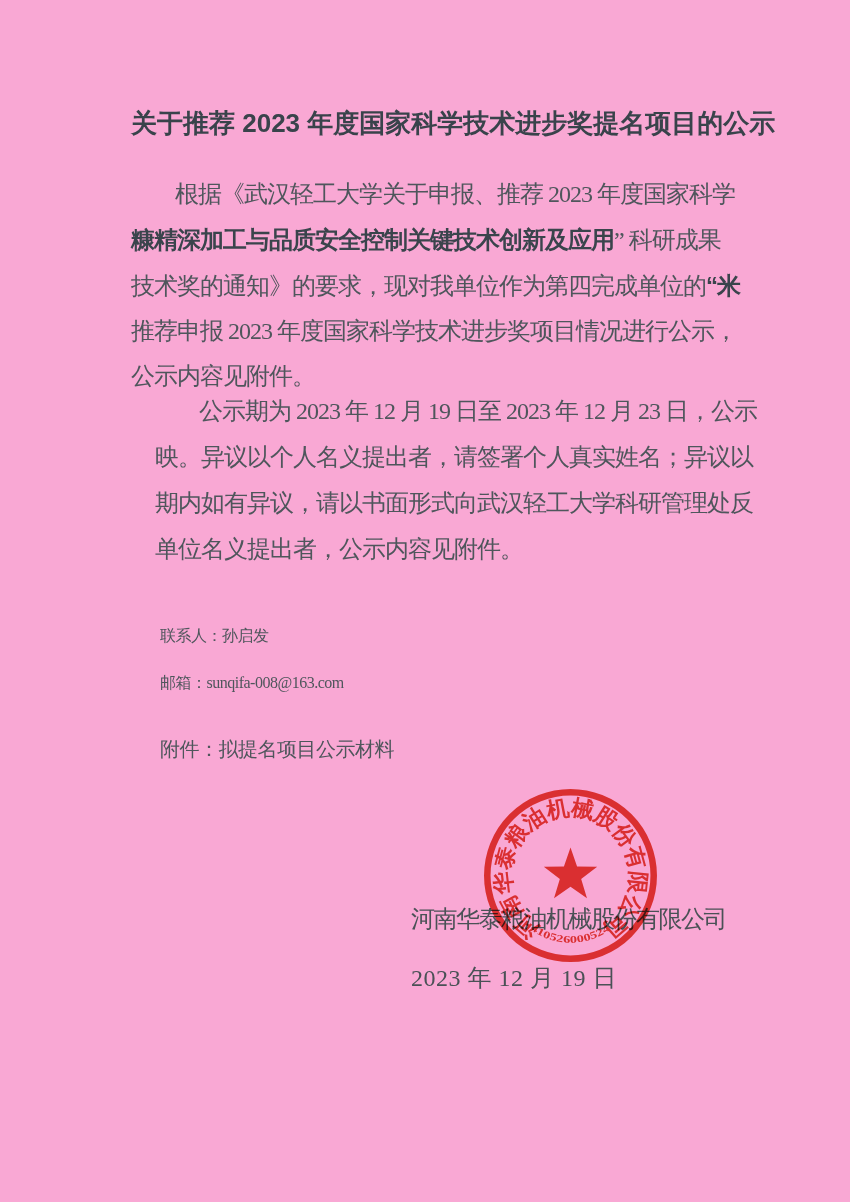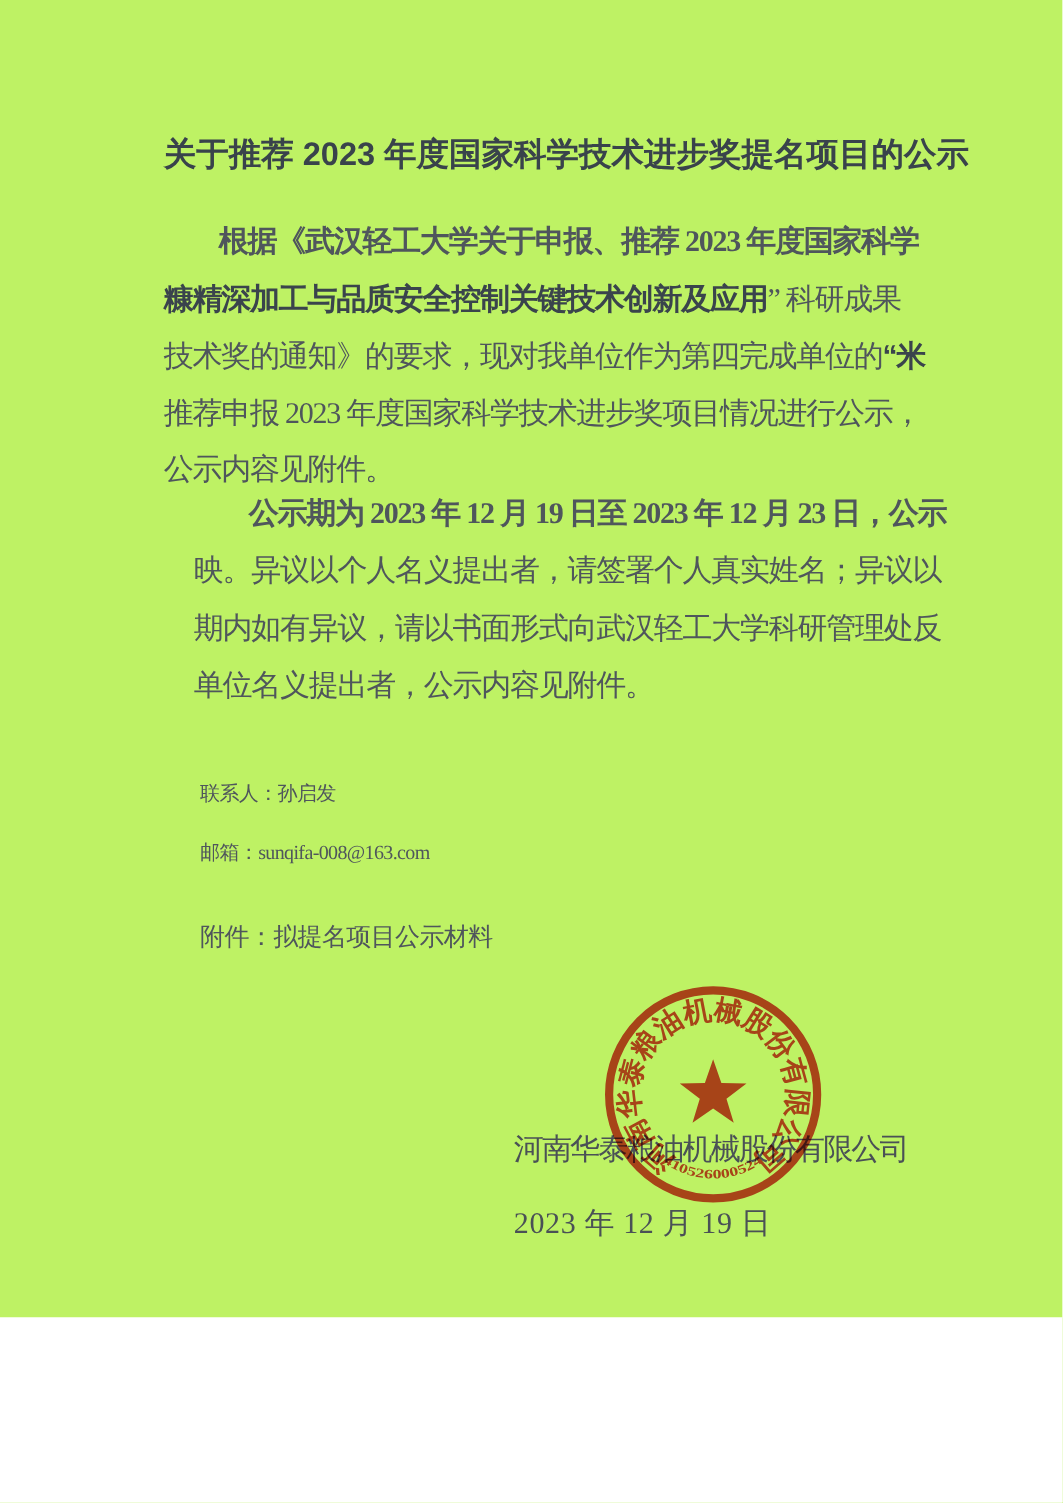--- a/index.html
+++ b/index.html
@@ -1,35 +1,35 @@
 <!DOCTYPE html>
 <html><head>
 <meta charset="utf-8">
 <style>
   html,body { margin:0; padding:0; background:#ffffff; }
   .page {
-    position:relative; width:850px; height:1054px;
-    background:#bef264; overflow:hidden;
+    position:relative; width:850px; height:1202px;
+    background:#f9a8d4; overflow:hidden;
     font-family:"Liberation Serif", serif;
     color:#4f565c;
   }
   .doc-title {
     position:absolute; top:106px; left:131px; width:590px;
     text-align:center; white-space:nowrap;
     font-family:"Liberation Sans", sans-serif;
     font-weight:bold; font-size:26px; color:#39434b;
     letter-spacing:0px;
   }
   .para {
     position:absolute; left:131px; width:640px;
     font-size:24px; letter-spacing:-1px; white-space:nowrap;
   }
   .para-1 { top:172px; line-height:45px; }
   .para-2 { top:388px; line-height:46px;margin-left:24px; }
-  .line.indent { padding-left:44px;font-weight:bold; }
+  .line.indent { padding-left:44px; }
   .bold-seg {
     font-family:"Liberation Sans", sans-serif;
     font-weight:bold; color:#3a444c; letter-spacing:-1px;
   }
   .contact-block {
     position:absolute; left:160px; top:612px;
     font-size:16px; line-height:47px; letter-spacing:-0.5px; white-space:nowrap;
   }
   .attachment-line {
     position:absolute; left:160px; top:736px;

